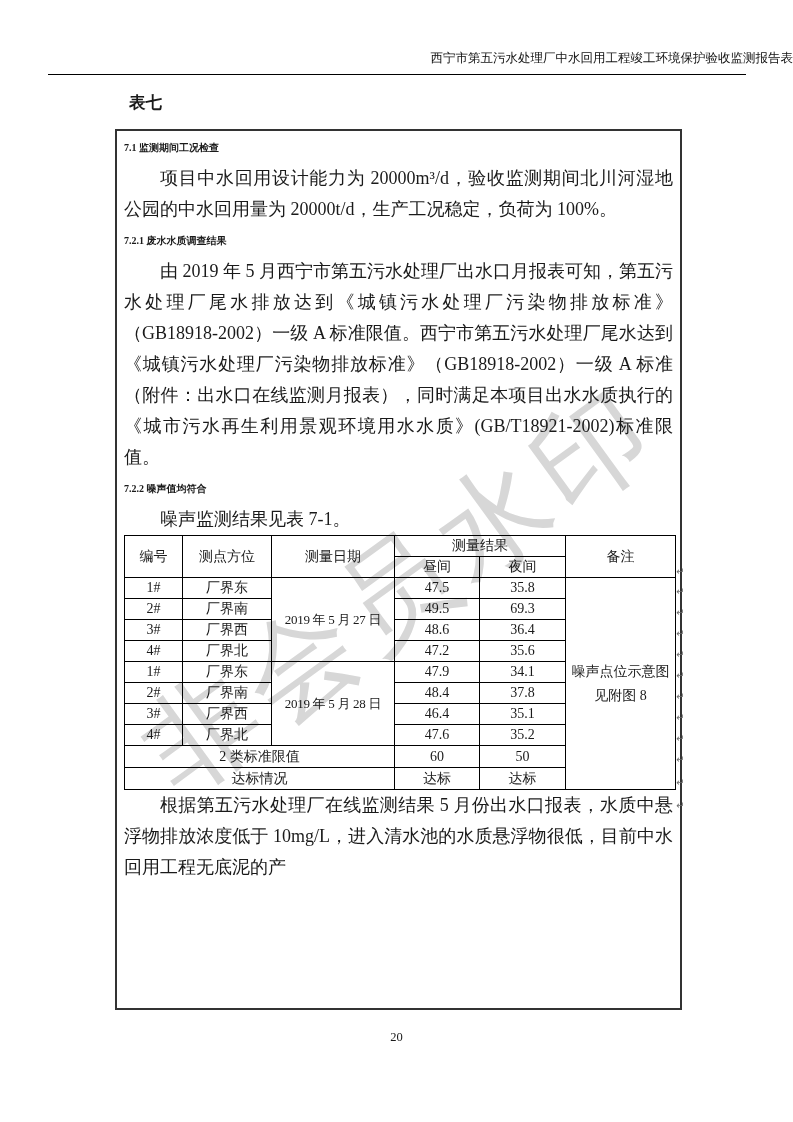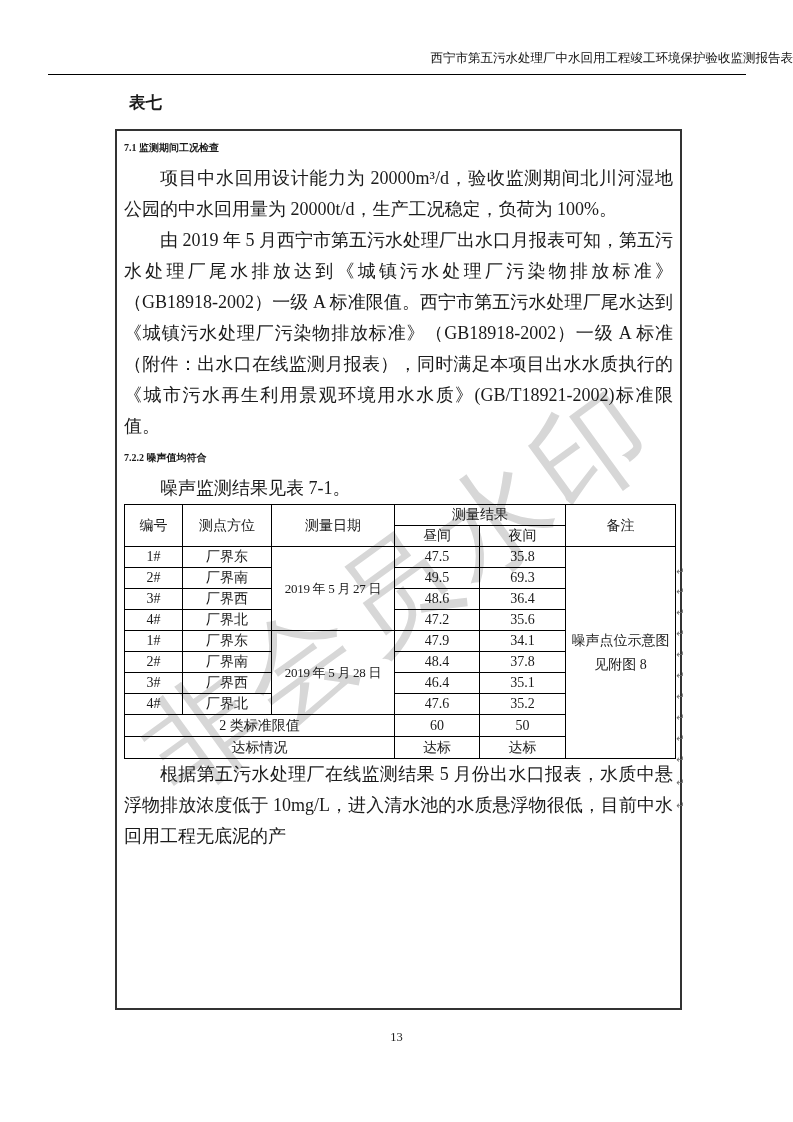--- a/index.html
+++ b/index.html
@@ -94,20 +94,21 @@
 
   <div class="page-header">西宁市第五污水处理厂中水回用工程竣工环境保护验收监测报告表</div>
   <div class="header-rule"></div>
   <div class="table-label">表七</div>
 
   <div class="doc-box">
 
     <p class="sec-title">7.1 监测期间工况检查</p>
     <p class="para">项目中水回用设计能力为 20000m³/d，验收监测期间北川河湿地公园的中水回用量为 20000t/d，生产工况稳定，负荷为 100%。</p>
 
+    <p class="sec-title">7.2.1 废水水质调查结果</p>
     <p class="para">由 2019 年 5 月西宁市第五污水处理厂出水口月报表可知，第五污水处理厂尾水排放达到《城镇污水处理厂污染物排放标准》（GB18918-2002）一级 A 标准限值。西宁市第五污水处理厂尾水达到《城镇污水处理厂污染物排放标准》（GB18918-2002）一级 A 标准（附件：出水口在线监测月报表），同时满足本项目出水水质执行的《城市污水再生利用景观环境用水水质》(GB/T18921-2002)标准限值。</p>
 
     <p class="sec-title">7.2.2 噪声值均符合</p>
     <p class="para">噪声监测结果见表 7-1。</p>
 
 
     <table class="noise">
       <colgroup>
         <col class="c-id">
           <col class="c-pos">
@@ -231,15 +232,15 @@
         <span>↵</span>
       </div>
       <div class="mark-row" style="height: 23px;">
         <span>↵</span>
       </div>
       <div class="mark-row" style="height: 23px;">
         <span>↵</span>
       </div>
     </div>
 
-  <div class="page-num">13</div>
+  <div class="page-num">20</div>
 
 </div>
 
 </body></html>

